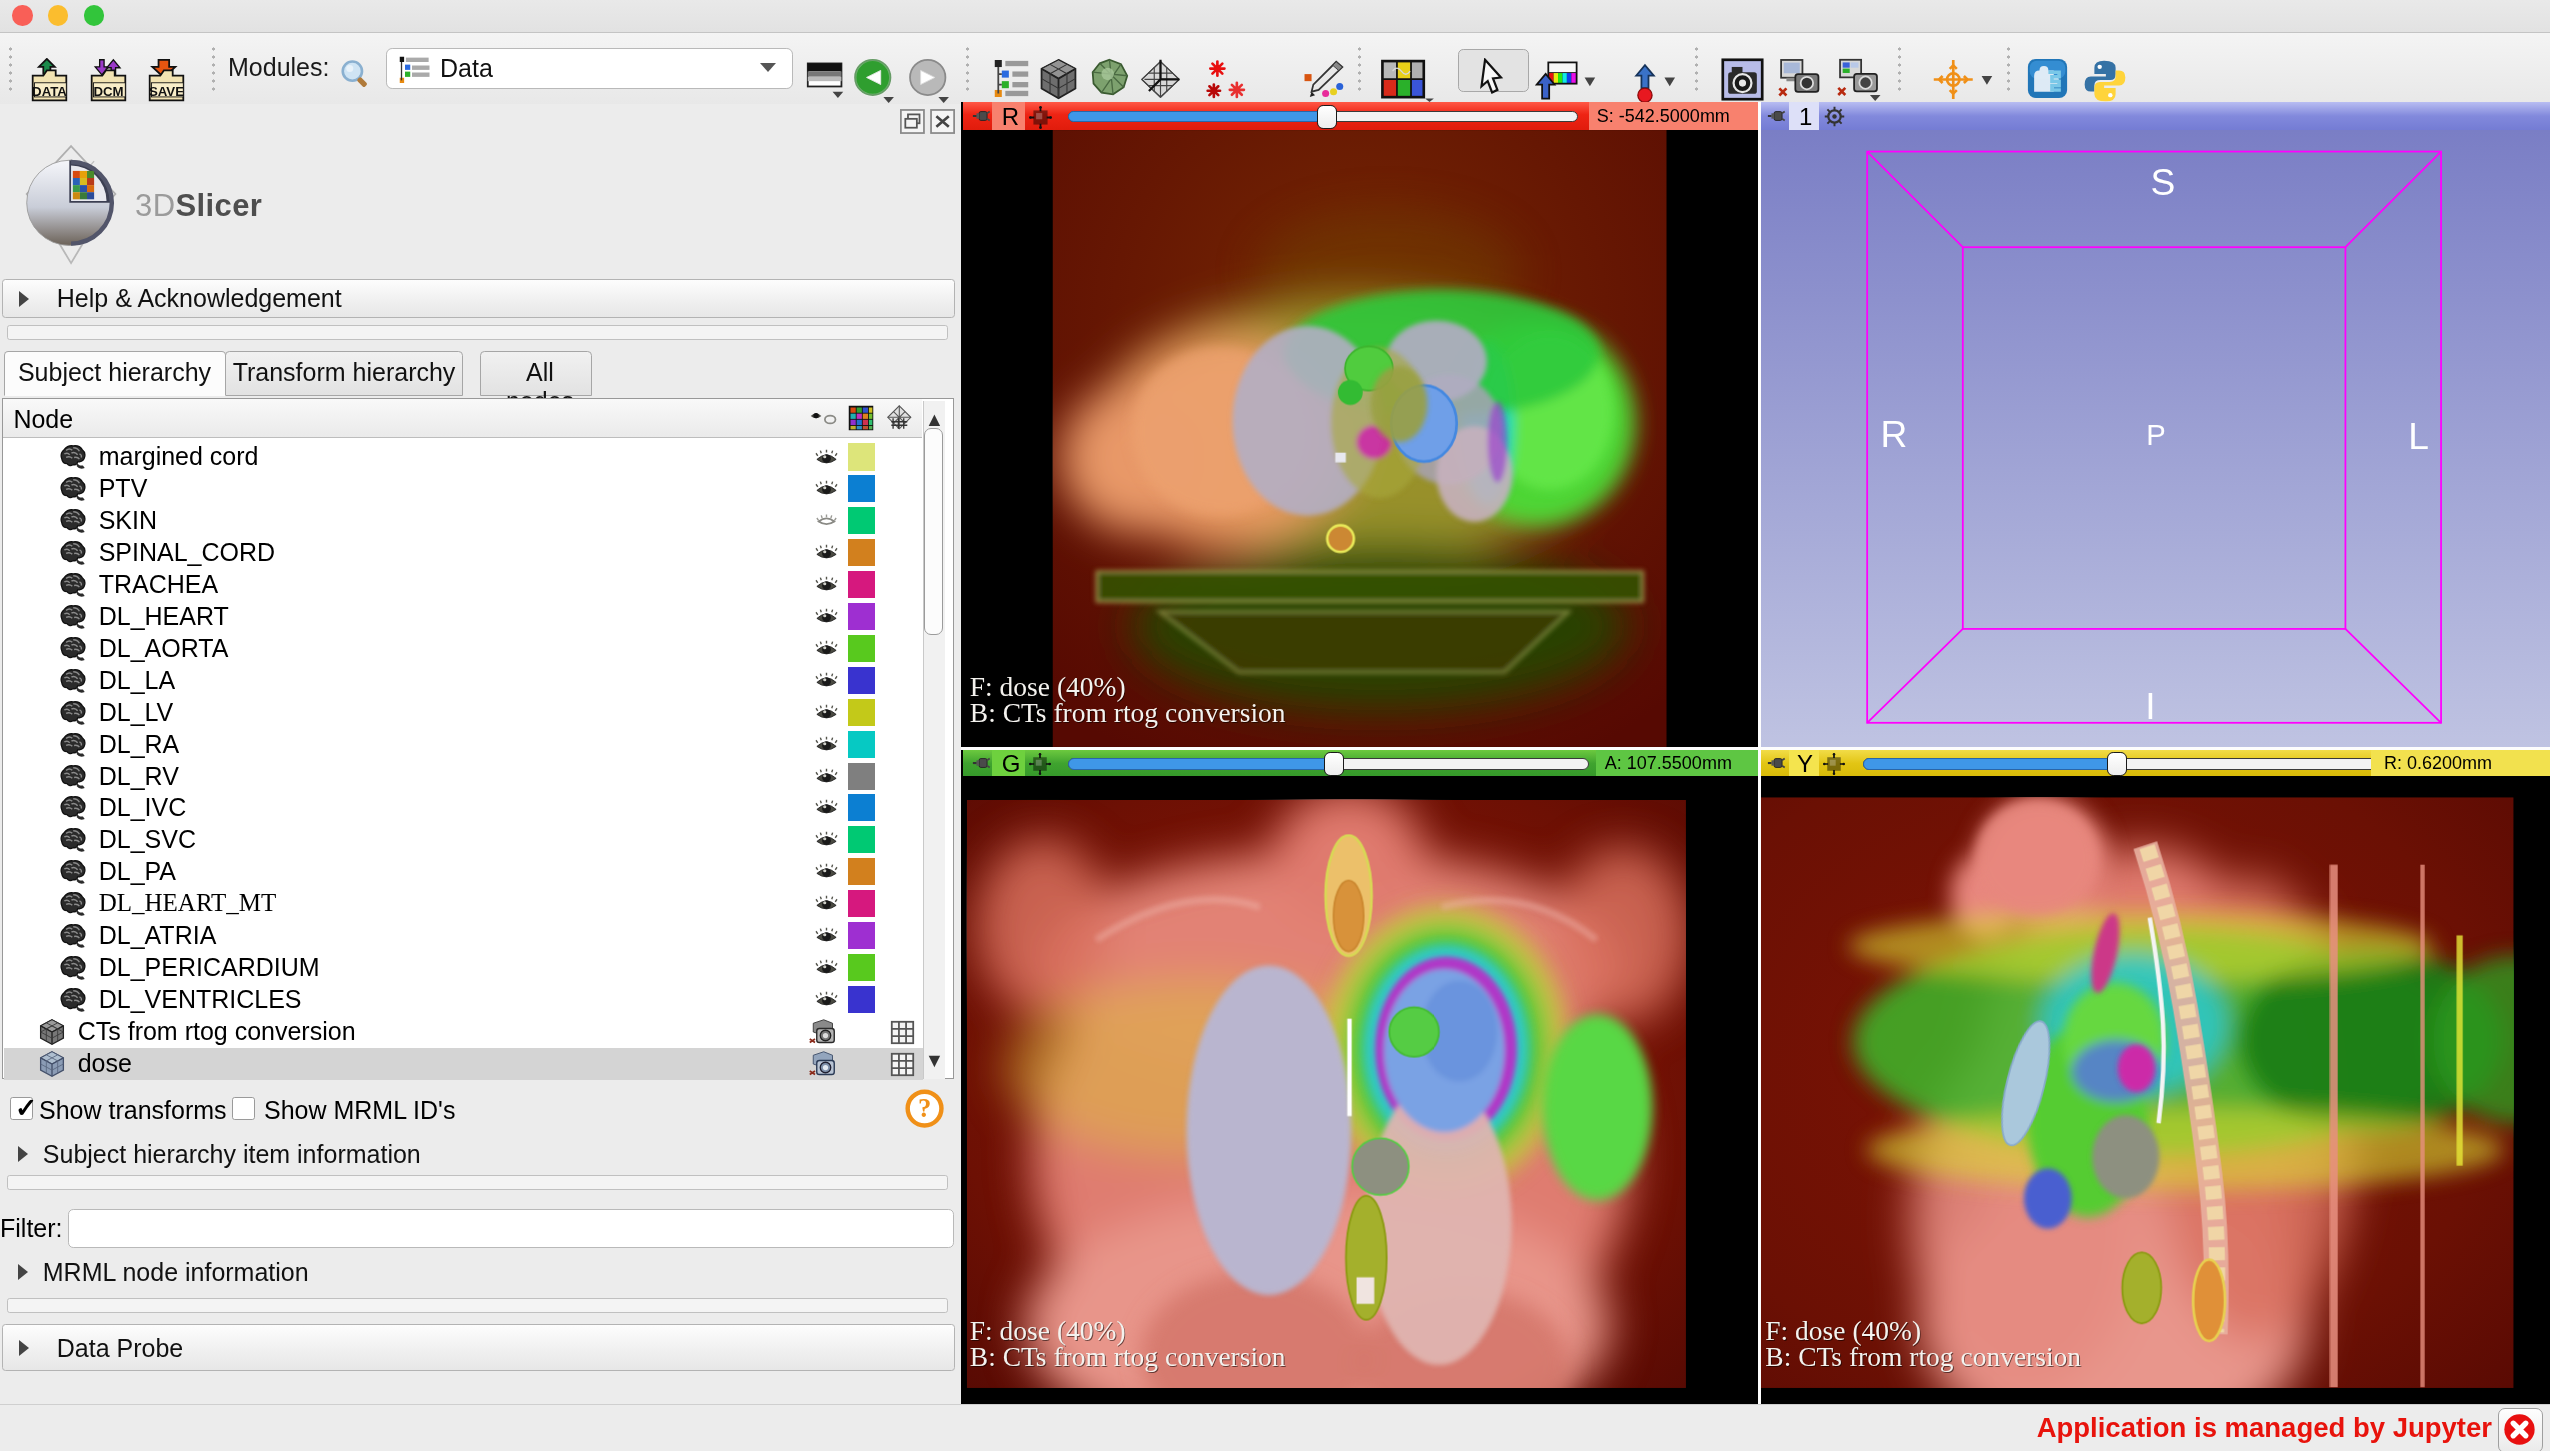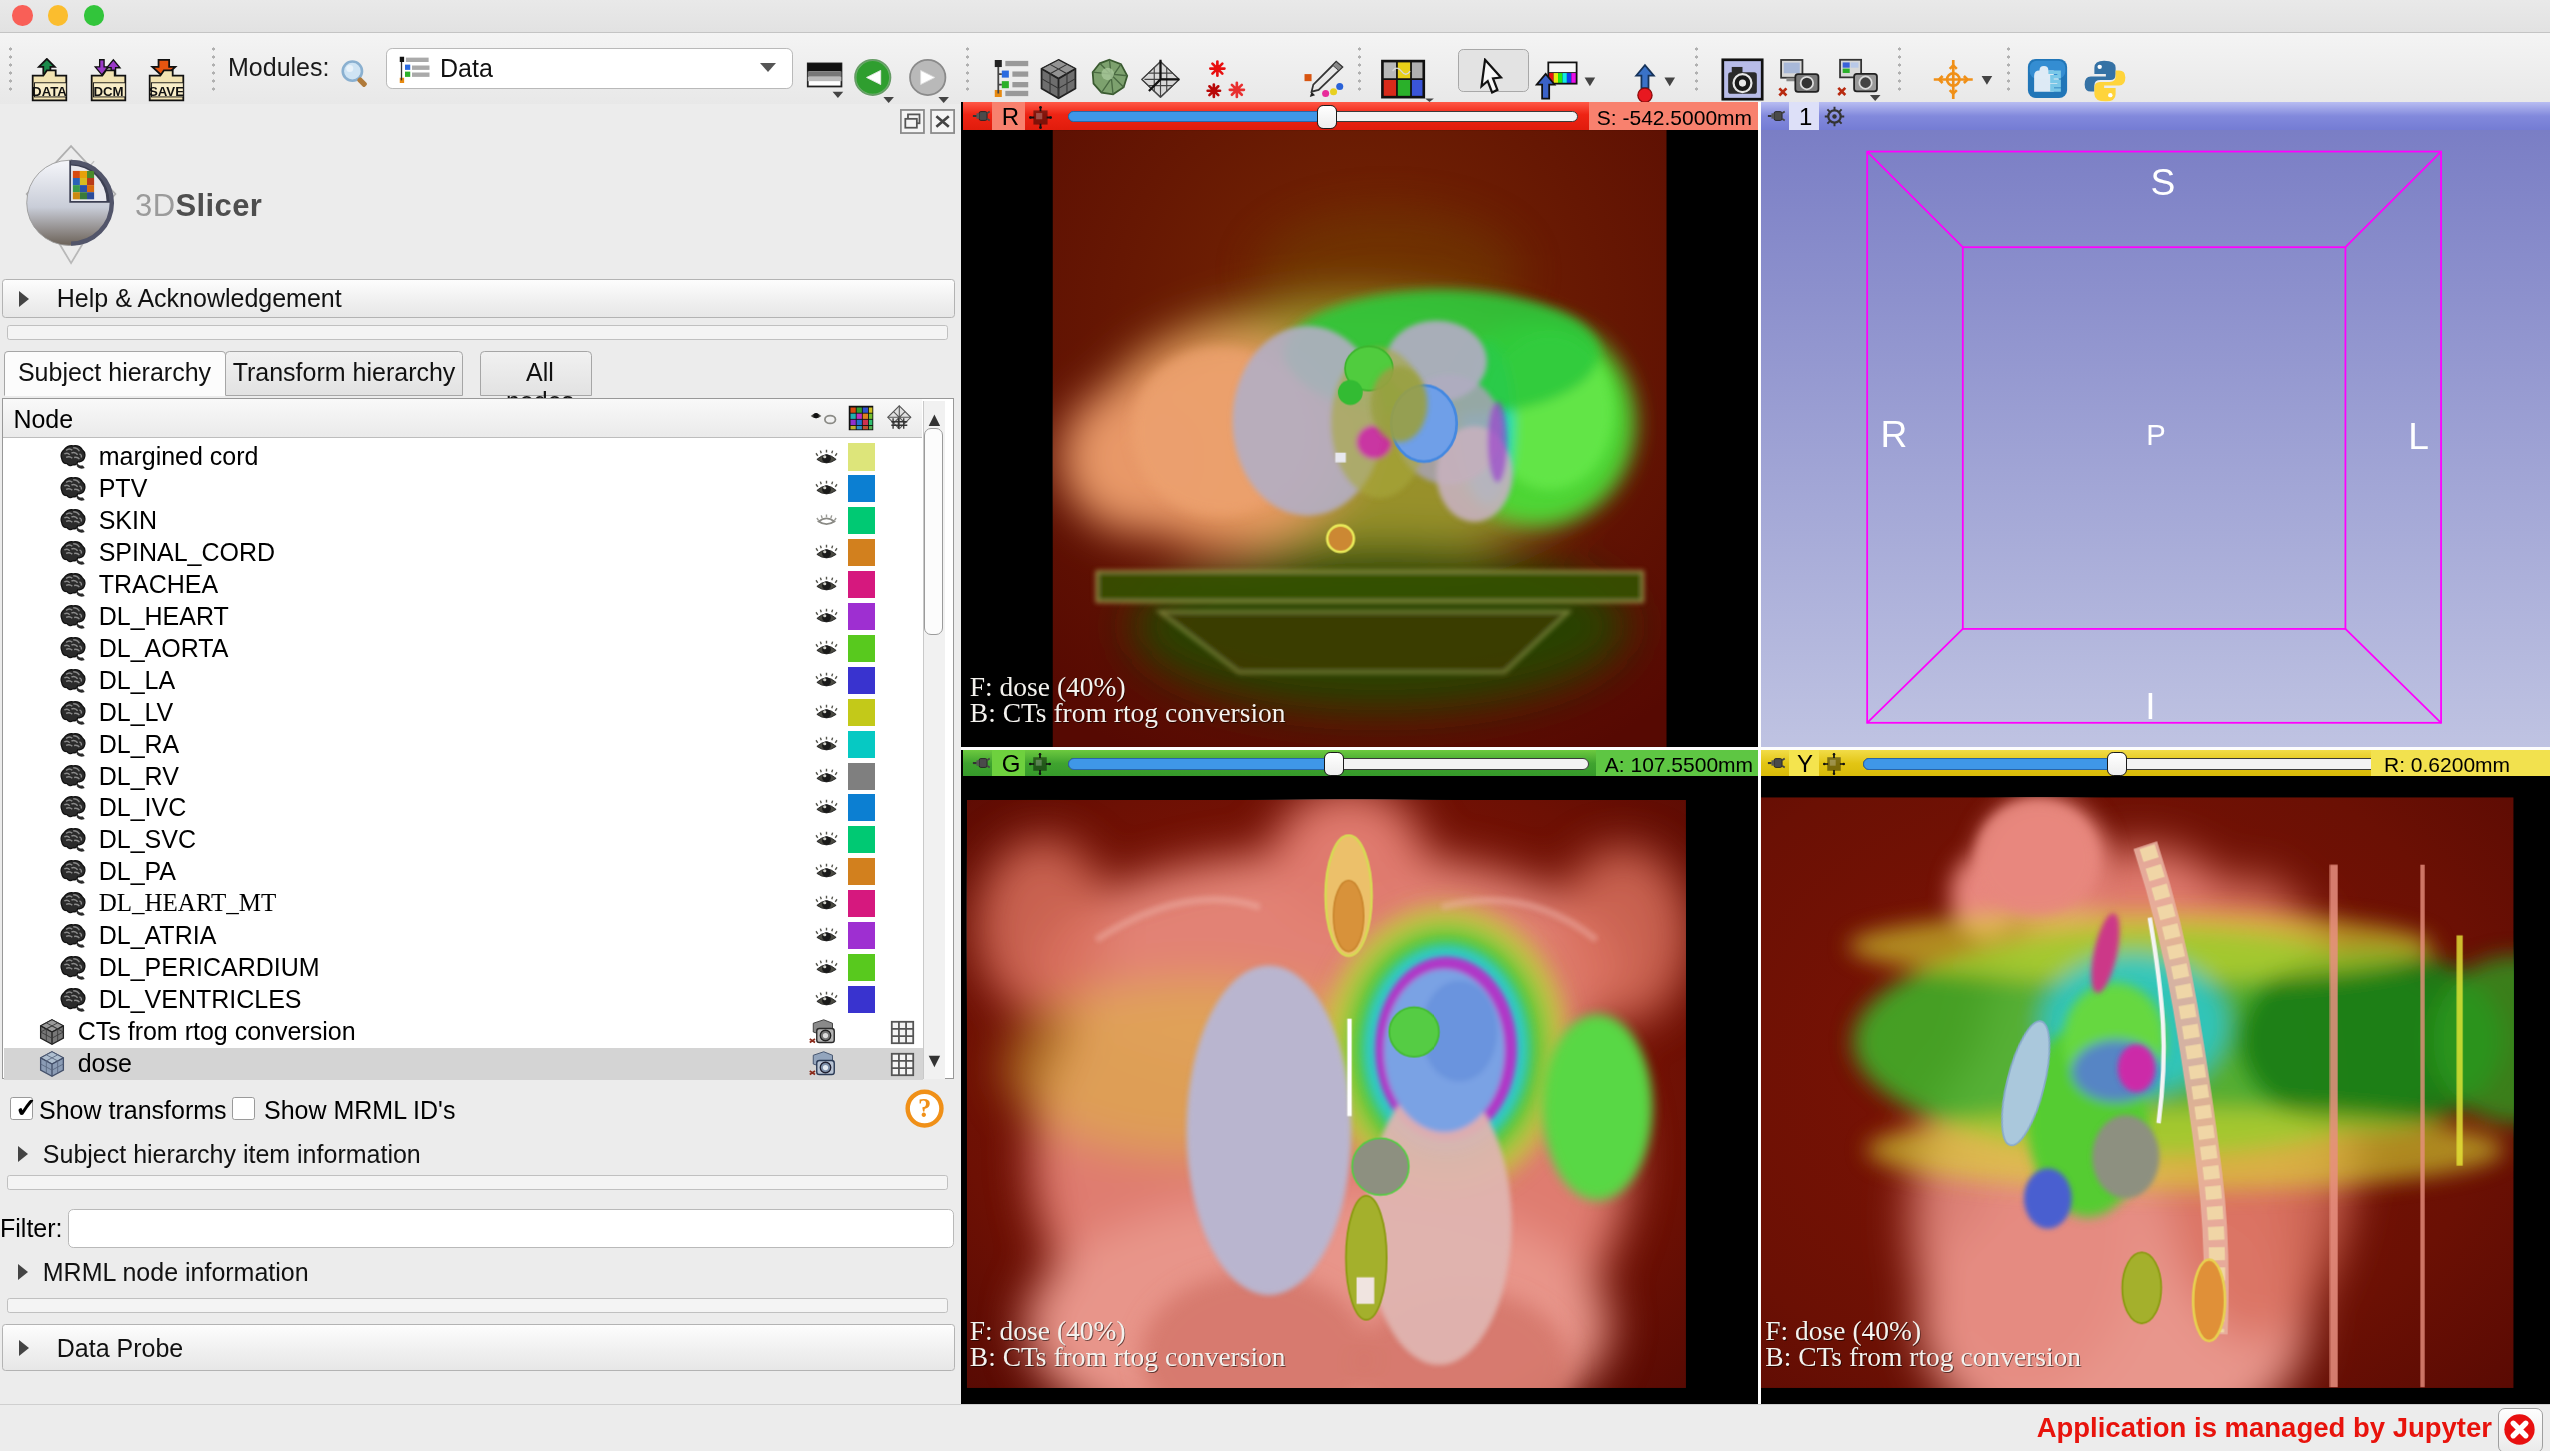--- a/index.html
+++ b/index.html
@@ -35,21 +35,21 @@
 .swatch{position:absolute;left:844px;width:27.5px;height:27.5px;top:1.8px;}
 .eyecell{position:absolute;left:811px;top:4.4px;}
 #vscroll{left:920px;top:1.8px;width:21px;height:678px;background:#f1f1f1;border-left:0.9px solid #c9c9c9;}
 #vthumb{left:921px;width:19.5px;background:#fcfcfc;border:0.9px solid #9b9b9b;border-radius:7px;box-sizing:border-box;}
 .sarr{left:922px;width:17.7px;font-size:19.5px;color:#333;}
 .cb{width:23px;height:23px;background:#fff;border:1.8px solid #9a9a9a;border-radius:2.7px;box-sizing:border-box;}
 #filterinput{left:68px;top:1105px;width:886px;height:39px;background:#fff;border:1.3px solid #b9b9b9;border-radius:5.3px;box-sizing:border-box;}
 
 .vhead{height:28px;}
 .vlabel{position:absolute;top:0.9px;font-size:24px;color:#000;white-space:nowrap;}
-.vval{position:absolute;top:3.5px;font-size:21px;color:#000;white-space:nowrap;}
+.vval{position:absolute;top:3.5px;font-size:18px;color:#000;white-space:nowrap;}
 .slider-groove{position:absolute;top:8.9px;height:11.5px;background:#f2f2f2;border:1.3px solid #3a3a3a;border-radius:6.2px;box-sizing:border-box;}
 .slider-fill{position:absolute;top:8.9px;height:11.5px;background:#3f97e8;border:1.3px solid #2a66a8;border-radius:6.2px 0 0 6.2px;box-sizing:border-box;}
 .slider-thumb{position:absolute;top:2.7px;width:20.4px;height:24px;background:linear-gradient(#ffffff,#ededed);border:1.8px solid #1a1a1a;border-radius:6.2px;box-sizing:border-box;}
 .cornertxt{position:absolute;font-family:"Liberation Serif",serif;font-size:27.5px;color:#f4f2ee;text-shadow:0.9px 0.9px 0 #00000088;line-height:26px;white-space:nowrap;}
 
 #statusbar{left:0;top:1404px;width:2550px;height:48px;background:#ececec;border-top:0.9px solid #cfcfcf;}
 #jupmsg{right:58px;top:7px;font-size:27.5px;font-weight:bold;color:#e8130c;}
 #xbtn{right:7px;top:2.7px;width:43px;height:43px;background:linear-gradient(#fefefe,#eaeaea);border:0.9px solid #9f9f9f;border-radius:7px;}
 </style>
 </head>

